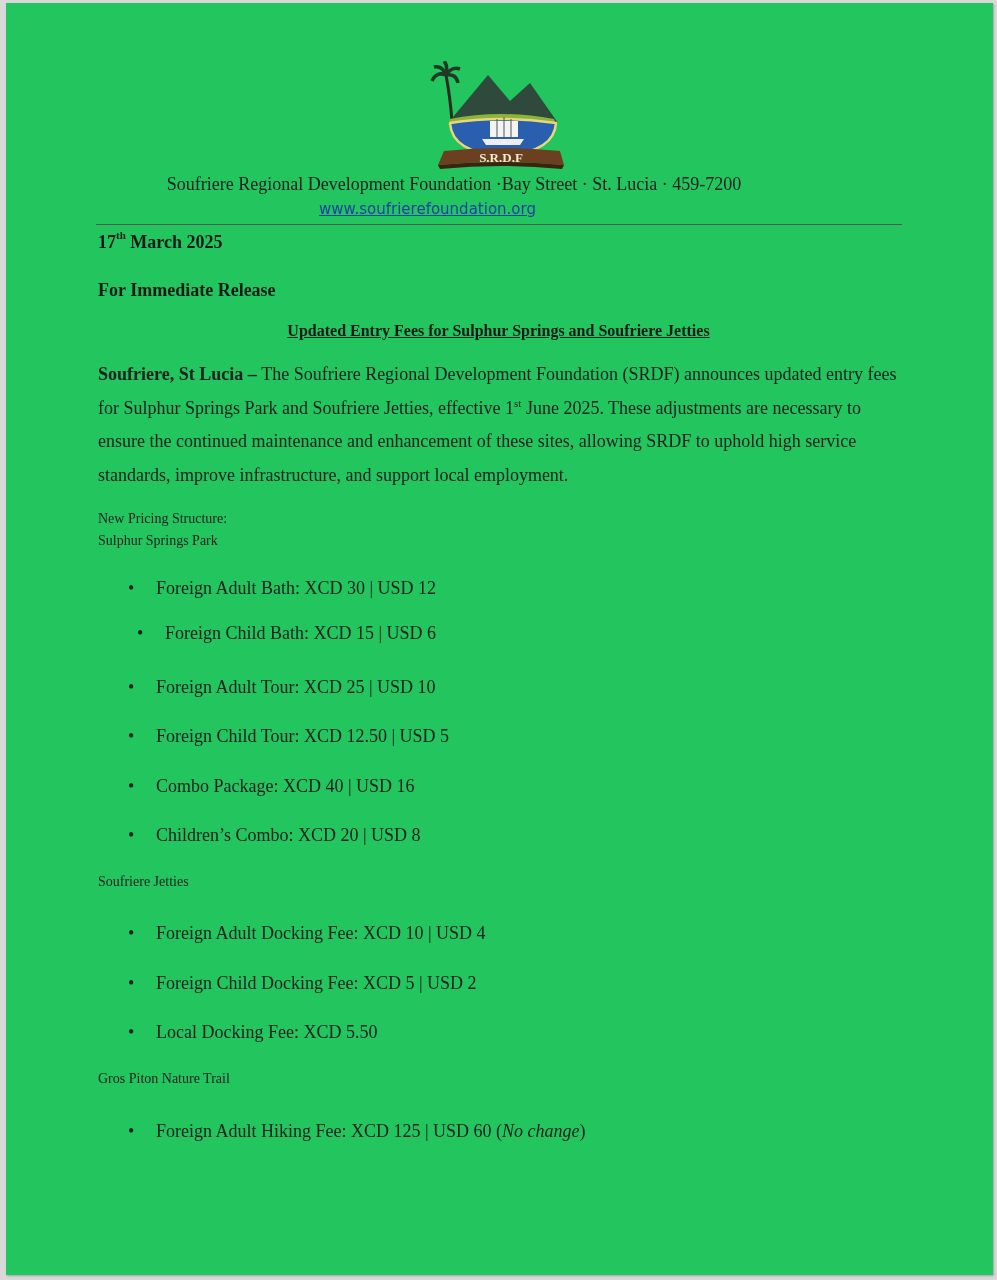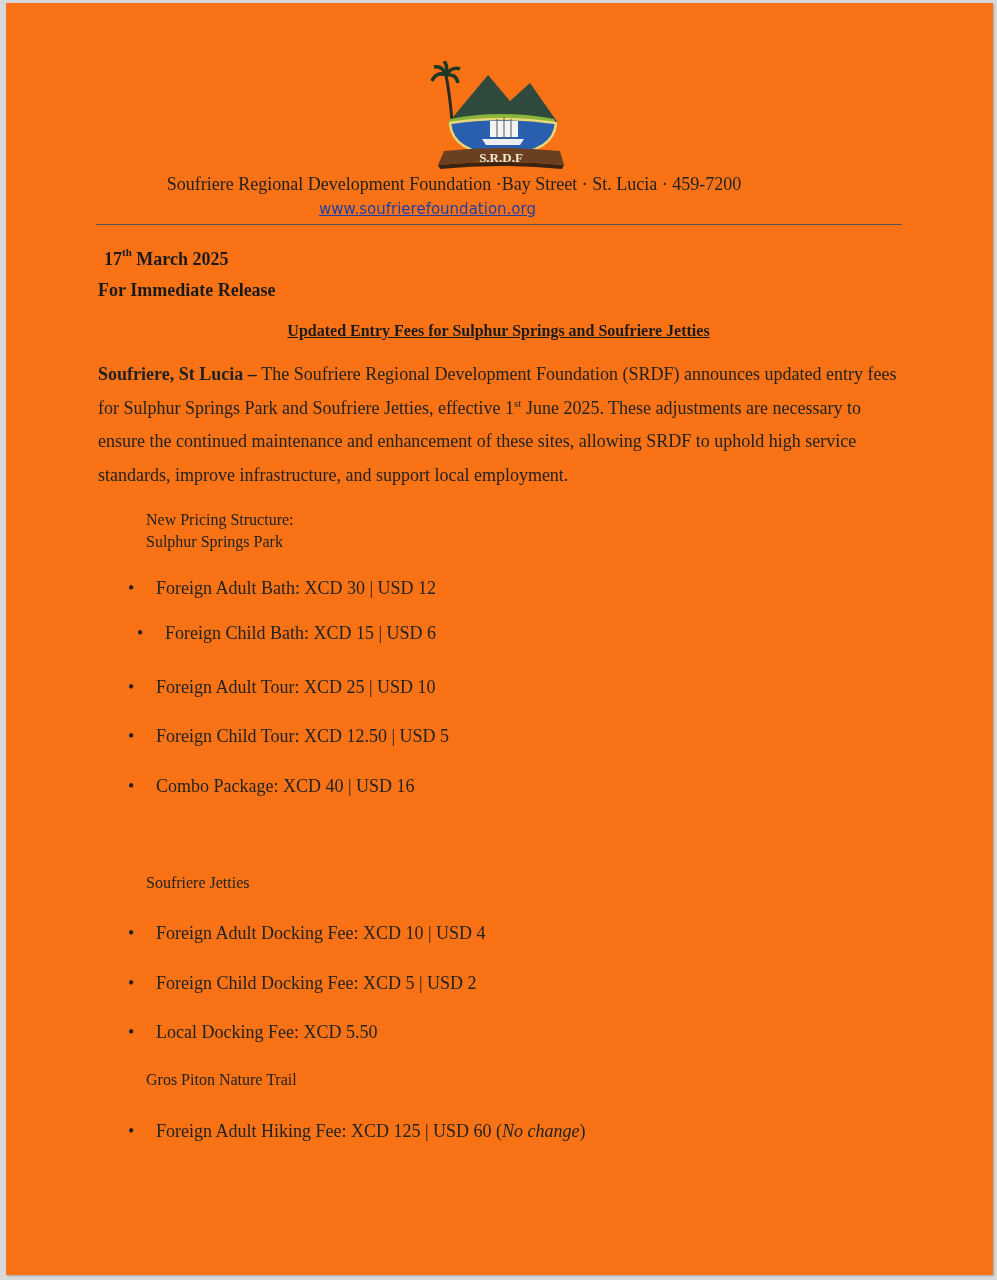--- a/index.html
+++ b/index.html
@@ -8,21 +8,21 @@
     background: #d9d9d9;
     position: relative;
     overflow: hidden;
     font-family: "Liberation Serif", "DejaVu Serif", serif;
     color: #1a1a1a;
   }
   .page {
     position: absolute;
     left: 6px; top: 3px;
     width: 987px; height: 1272px;
-    background: #f97316;
+    background: #22c55e;
     box-shadow: 1px 1px 2px rgba(0,0,0,0.25);
   }
   .logo {
     position: absolute;
     left: 424px; top: 58px;
     width: 142px; height: 108px;
   }
   .org-line {
     position: absolute;
     left: 0; width: 908px; top: 171px;
@@ -39,34 +39,34 @@
   }
   .web-line a { color: #1f3fa6; text-decoration: underline; }
   .rule {
     position: absolute;
     left: 96px; top: 221px;
     width: 806px; height: 0;
     border-top: 1.5px solid #555;
   }
   .abs { position: absolute; left: 98px; font-size: 18px; white-space: nowrap; }
   .bold { font-weight: bold; }
-  .date { top: 245px; margin-left: 6px; }
+  .date { top: 228px; }
   .date sup { font-size: 11px; position: relative; top: -2px; }
   .release { top: 277px; }
   .headline {
     position: absolute; top: 319px; left: 0; width: 997px;
     text-align: center; font-size: 16px; font-weight: bold;
     text-decoration: underline;
   }
   .body-para {
     position: absolute; left: 98px; top: 355px; width: 800px;
     font-size: 18px; line-height: 33.5px; color: #222;
   }
   .body-para sup { font-size: 11px; line-height: 0; }
-  .section-label { font-size: 16px; color: #222; margin-left: 48px; }
+  .section-label { font-size: 14px; color: #222; }
   .pricing-heading { top: 508px; }
   .sulphur-heading { top: 530px; }
   .bullet-item {
     position: absolute; left: 128px;
     font-size: 18px; color: #222; white-space: nowrap;
   }
   .bullet-item .dot {
     display: inline-block; width: 28px;
   }
   .jetties-heading { top: 871px; }
@@ -117,20 +117,21 @@
   <div class="body-para" style="left:92px;"><b>Soufriere, St Lucia</b><b> – </b><span>The Soufriere Regional Development Foundation (SRDF) announces updated entry fees for Sulphur Springs Park and Soufriere Jetties, effective 1</span><sup>st</sup><span> June 2025. These adjustments are necessary to ensure the continued maintenance and enhancement of these sites, allowing SRDF to uphold high service standards, improve infrastructure, and support local employment.</span></div>
 
   <div class="abs section-label pricing-heading" style="left:92px;">New Pricing Structure:</div>
   <div class="abs section-label sulphur-heading" style="left:92px;">Sulphur Springs Park</div>
 
   <div class="bullet-item" style="top:575px;left:122px;"><span class="dot">•</span><span>Foreign Adult Bath: XCD 30 | USD 12</span></div>
   <div class="bullet-item" style="top:620px;left:122px;margin-left:9px;"><span class="dot">•</span><span>Foreign Child Bath: XCD 15 | USD 6</span></div>
   <div class="bullet-item" style="top:674px;left:122px;"><span class="dot">•</span><span>Foreign Adult Tour: XCD 25 | USD 10</span></div>
   <div class="bullet-item" style="top:723px;left:122px;"><span class="dot">•</span><span>Foreign Child Tour: XCD 12.50 | USD 5</span></div>
   <div class="bullet-item" style="top:773px;left:122px;"><span class="dot">•</span><span>Combo Package: XCD 40 | USD 16</span></div>
+  <div class="bullet-item" style="top:822px;left:122px;"><span class="dot">•</span><span>Children’s Combo: XCD 20 | USD 8</span></div>
 
   <div class="abs section-label jetties-heading" style="left:92px;">Soufriere Jetties</div>
 
   <div class="bullet-item" style="top:920px;left:122px;"><span class="dot">•</span><span>Foreign Adult Docking Fee: XCD 10 | USD 4</span></div>
   <div class="bullet-item" style="top:970px;left:122px;"><span class="dot">•</span><span>Foreign Child Docking Fee: XCD 5 | USD 2</span></div>
   <div class="bullet-item" style="top:1019px;left:122px;"><span class="dot">•</span><span>Local Docking Fee: XCD 5.50</span></div>
 
   <div class="abs section-label gros-heading" style="left:92px;">Gros Piton Nature Trail</div>
 
   <div class="bullet-item" style="top:1118px;left:122px;"><span class="dot">•</span><span>Foreign Adult Hiking Fee: XCD 125 | USD 60 (</span><em>No change</em><span>)</span></div>

